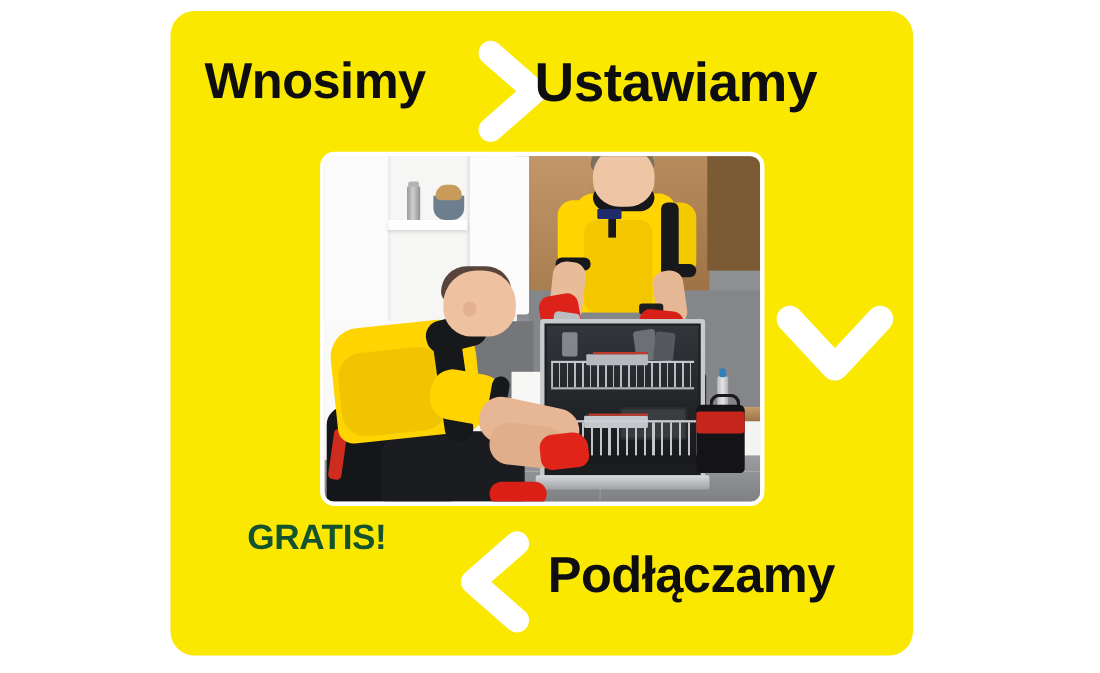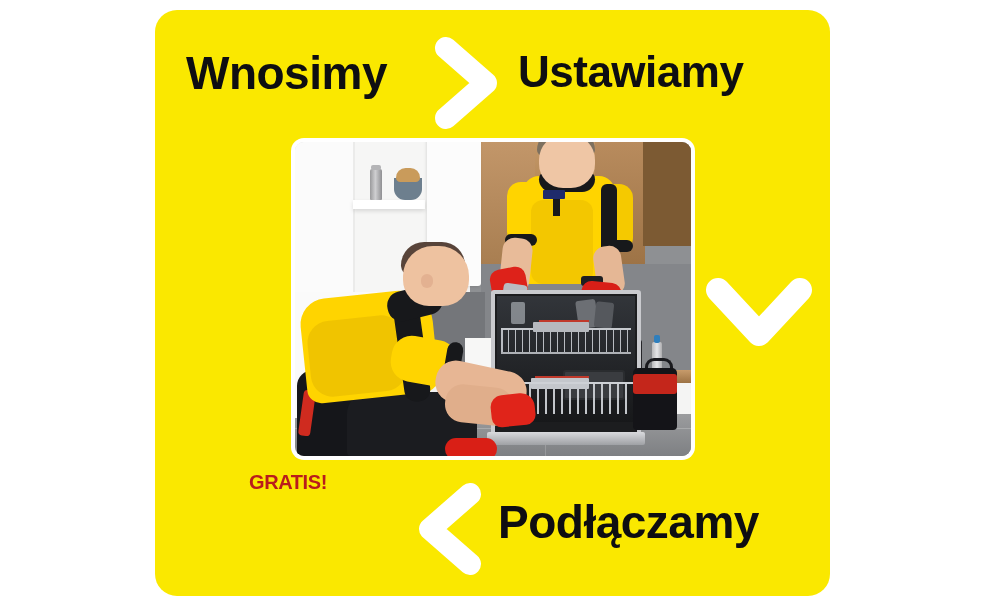--- a/index.html
+++ b/index.html
@@ -43,23 +43,23 @@
     line-height: 1;
   }
 
   #txt-wnosimy {
     left: 186px;
     top: 50px;
     font-size: 46px;
   }
 
   #txt-ustawiamy {
-    left: 518px;
+    left: 486px;
     top: 50px;
-    font-size: 44px;
+    font-size: 50px;
   }
 
   #txt-podlaczamy {
     left: 498px;
     top: 499px;
     font-size: 46px;
   }
 
   
   #block-odbieramy {
@@ -72,22 +72,22 @@
   }
   #block-odbieramy .line {
     display: block;
     color: #0e0e11;
     font-weight: 700;
     font-size: 30px;
     letter-spacing: -0.4px;
     white-space: nowrap;
   }
   #block-odbieramy .line.gratis {
-    color: #b91c1c;
-    font-size: 20px;
+    color: #14532d;
+    font-size: 32px;
   }
 
   
   .chevron {
     position: absolute;
   }
   .chevron svg { display: block; }
 
   #chevron-right-top {
     left: 418px;

